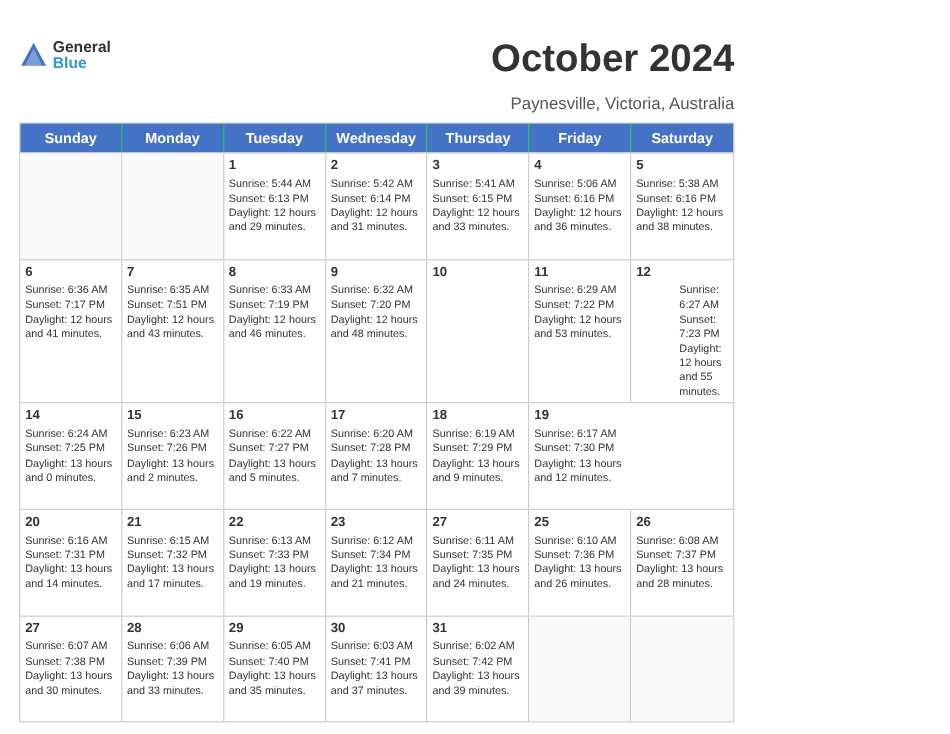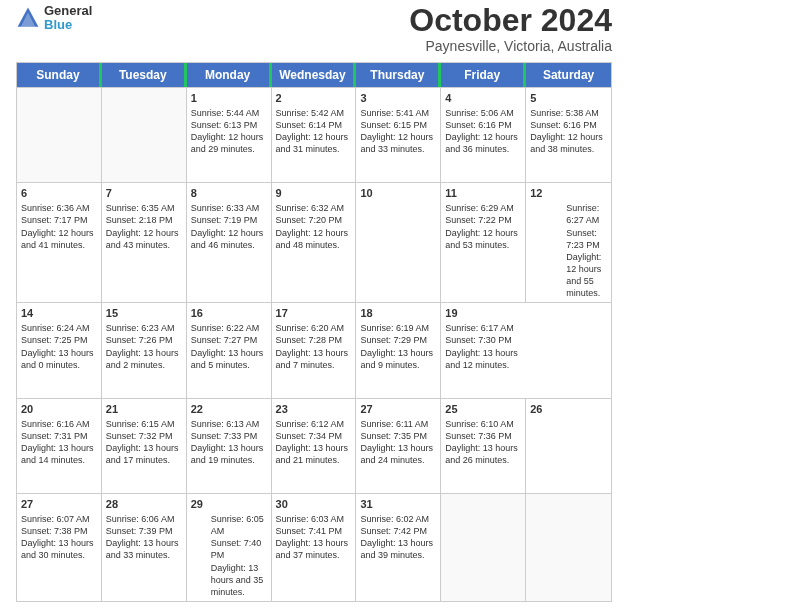--- a/index.html
+++ b/index.html
@@ -6,21 +6,21 @@
     body {
       font-family: Arial, sans-serif;
       background: #fff;
       width: 792px;
       height: 612px;
       overflow: hidden;
     }
     .page {
       width: 628px;
       height: 612px;
-      padding: 4px 16px 10px 16px;
+      padding: 32px 16px 10px 16px;
       display: flex;
       flex-direction: column;
     }
     .header {
       display: flex;
       justify-content: space-between;
       align-items: flex-start;
       margin-bottom: 8px;
     }
     .logo {
@@ -47,40 +47,40 @@
     }
     .month-title {
       font-size: 32px;
       font-weight: bold;
       color: #333;
       line-height: 1;
     }
     .location {
       font-size: 14px;
       color: #555;
-      margin-top: 2px;
+      margin-top: 14px;
     }
     .calendar {
       flex: 1;
       display: flex;
       flex-direction: column;
       border: 1px solid #ccc;
     }
     .cal-header {
       display: grid;
       grid-template-columns: repeat(7, 1fr);
       background: #4472C4;
     }
     .cal-header-cell {
       color: #fff;
       font-weight: bold;
       font-size: 12px;
       text-align: center;
       padding: 5px 2px;
-      border-right: 3px solid #22c55e;
+      border-right: 1px solid #22c55e;
     }
     .cal-header-cell:last-child { border-right: none; }
     .cal-body {
       flex: 1;
       display: flex;
       flex-direction: column;
     }
     .cal-week {
       display: grid;
       grid-template-columns: repeat(7, 1fr);
@@ -126,22 +126,22 @@
     </div>
     <div class="title-block">
       <div class="month-title">October 2024</div>
       <div class="location">Paynesville, Victoria, Australia</div>
     </div>
   </div>
 
   <div class="calendar">
     <div class="cal-header">
     <div class="cal-header-cell">Sunday</div>
+        <div class="cal-header-cell">Monday</div>
         <div class="cal-header-cell">Tuesday</div>
-        <div class="cal-header-cell">Monday</div>
         <div class="cal-header-cell">Wednesday</div>
         <div class="cal-header-cell">Thursday</div>
         <div class="cal-header-cell">Friday</div>
         <div class="cal-header-cell">Saturday</div>
       </div>
     <div class="cal-body">
     <div class="cal-week">
           <div class="cal-cell empty"></div>
           <div class="cal-cell empty"></div>
           <div class="cal-cell">
@@ -178,21 +178,21 @@
         <div class="cal-week">
           <div class="cal-cell">
             <div class="cell-day">6</div>
             <div class="cell-info" style="white-space: pre-line;">Sunrise: 6:36 AM
 Sunset: 7:17 PM
 Daylight: 12 hours and 41 minutes.</div>
           </div>
           <div class="cal-cell">
             <div class="cell-day">7</div>
             <div class="cell-info" style="white-space: pre-line;">Sunrise: 6:35 AM
-Sunset: 2:18 PM
+Sunset: 7:51 PM
 Daylight: 12 hours and 43 minutes.</div>
           </div>
           <div class="cal-cell">
             <div class="cell-day">8</div>
             <div class="cell-info" style="white-space: pre-line;">Sunrise: 6:33 AM
 Sunset: 7:19 PM
 Daylight: 12 hours and 46 minutes.</div>
           </div>
           <div class="cal-cell">
             <div class="cell-day">9</div>
@@ -286,38 +286,41 @@
 Daylight: 13 hours and 24 minutes.</div>
           </div>
           <div class="cal-cell">
             <div class="cell-day">25</div>
             <div class="cell-info" style="white-space: pre-line;">Sunrise: 6:10 AM
 Sunset: 7:36 PM
 Daylight: 13 hours and 26 minutes.</div>
           </div>
           <div class="cal-cell">
             <div class="cell-day">26</div>
+            <div class="cell-info" style="white-space: pre-line;">Sunrise: 6:08 AM
+Sunset: 7:37 PM
+Daylight: 13 hours and 28 minutes.</div>
           </div>
         </div>
         <div class="cal-week">
           <div class="cal-cell">
             <div class="cell-day">27</div>
             <div class="cell-info" style="white-space: pre-line;">Sunrise: 6:07 AM
 Sunset: 7:38 PM
 Daylight: 13 hours and 30 minutes.</div>
           </div>
           <div class="cal-cell">
             <div class="cell-day">28</div>
             <div class="cell-info" style="white-space: pre-line;">Sunrise: 6:06 AM
 Sunset: 7:39 PM
 Daylight: 13 hours and 33 minutes.</div>
           </div>
           <div class="cal-cell">
             <div class="cell-day">29</div>
-            <div class="cell-info" style="white-space: pre-line; margin-left: 20px;">Sunrise: 6:05 AM
+            <div class="cell-info" style="white-space: pre-line;">Sunrise: 6:05 AM
 Sunset: 7:40 PM
 Daylight: 13 hours and 35 minutes.</div>
           </div>
           <div class="cal-cell">
             <div class="cell-day">30</div>
             <div class="cell-info" style="white-space: pre-line;">Sunrise: 6:03 AM
 Sunset: 7:41 PM
 Daylight: 13 hours and 37 minutes.</div>
           </div>
           <div class="cal-cell">

